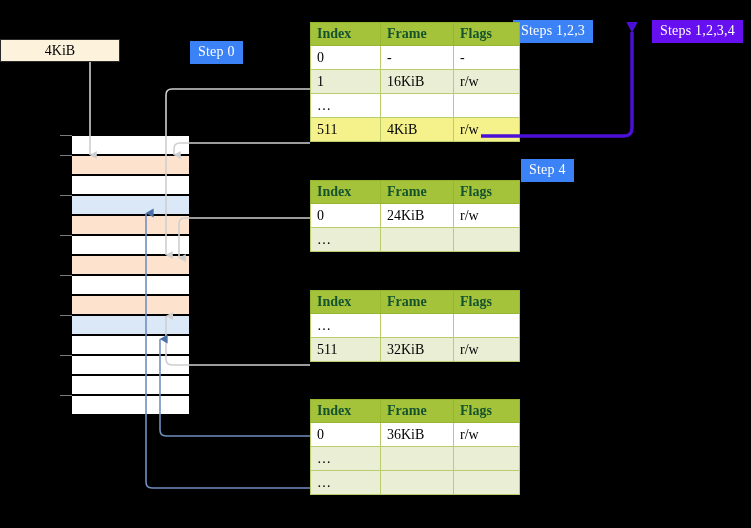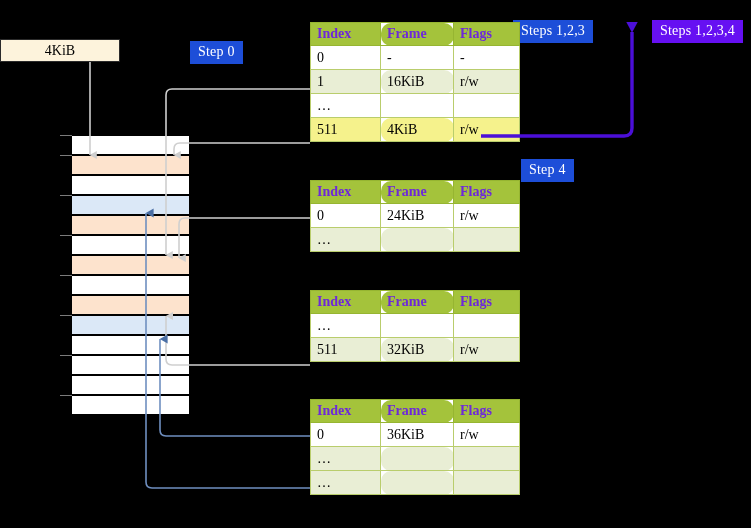--- a/index.html
+++ b/index.html
@@ -12,21 +12,21 @@
 
   
   .badge{
     position:absolute;
     font-size:14px;line-height:1;
     padding:4px 8px 5px 8px;
     color:#ffffff;
     white-space:nowrap;
     letter-spacing:.2px;
   }
-  .badge.red{background:#1d4ed8;}
+  .badge.red{background:#3b82f6;}
   .badge.violet{background:#6610f2;}
 
   
   .memlabel{
     position:absolute;
     background:#fdf3dc;
     border:1px solid #2a2a2a;
     box-sizing:border-box;
     font-size:14px;
     display:flex;align-items:center;justify-content:center;
@@ -46,40 +46,40 @@
   
   .ptable{
     position:absolute;
     border-collapse:collapse;
     font-size:14px;
     background:#ffffff;
     table-layout:fixed;
   }
   .ptable th{
     background:#a4c33b;
-    color:#6d28d9;
+    color:#14532d;
     font-weight:bold;
     text-align:left;
     padding:3px 6px;
     border:1px solid #96b531;
     font-size:14px;
   }
   .ptable td{
     padding:3px 6px;
     border:1px solid #b9cd6c;
     color:#000;
     height:17px;
     overflow:hidden;
     white-space:nowrap;
   }
   .ptable tr.even td{background:#ffffff;}
   .ptable tr.odd  td{background:#e9eed5;}
   .ptable td.hl{background:#f5f28c !important;}
   .col-i{width:57px;}
-  .col-f{width:60px;border-radius:10px;}
+  .col-f{width:60px;}
   .col-g{width:53px;}
 
   
   svg.wires{position:absolute;left:0;top:0;width:751px;height:528px;overflow:visible;pointer-events:none;}
 </style>
 </head>
 <body>
 
 <div class="stage">
 

